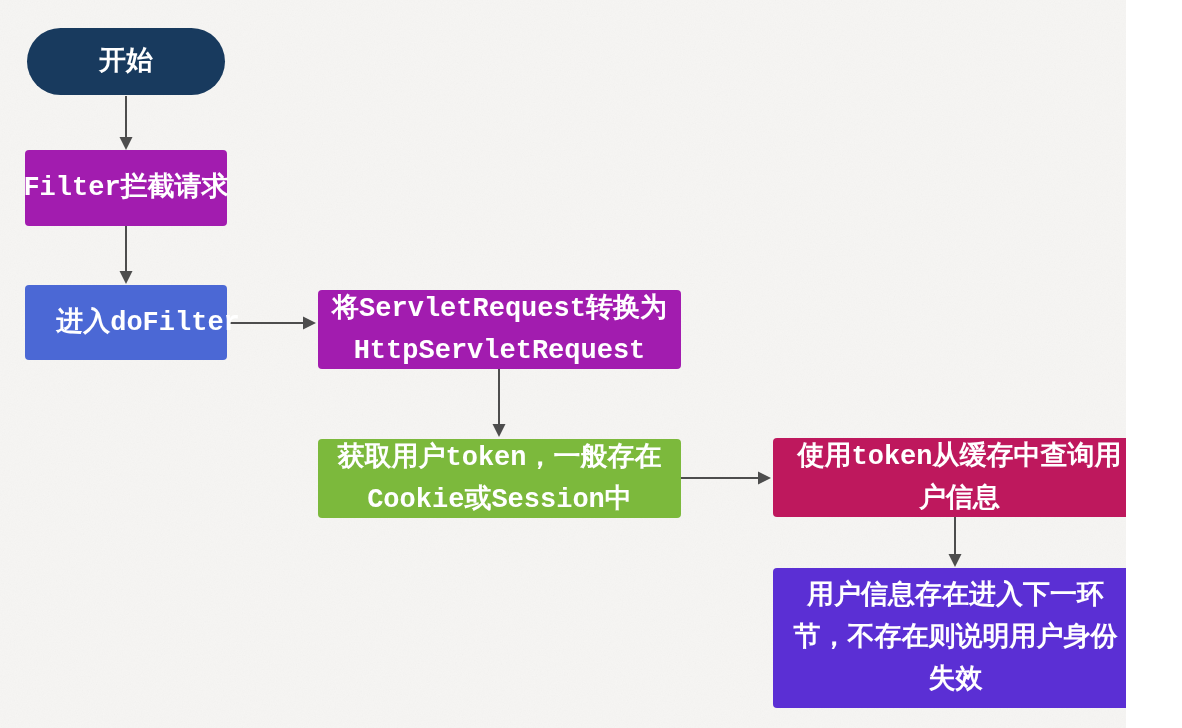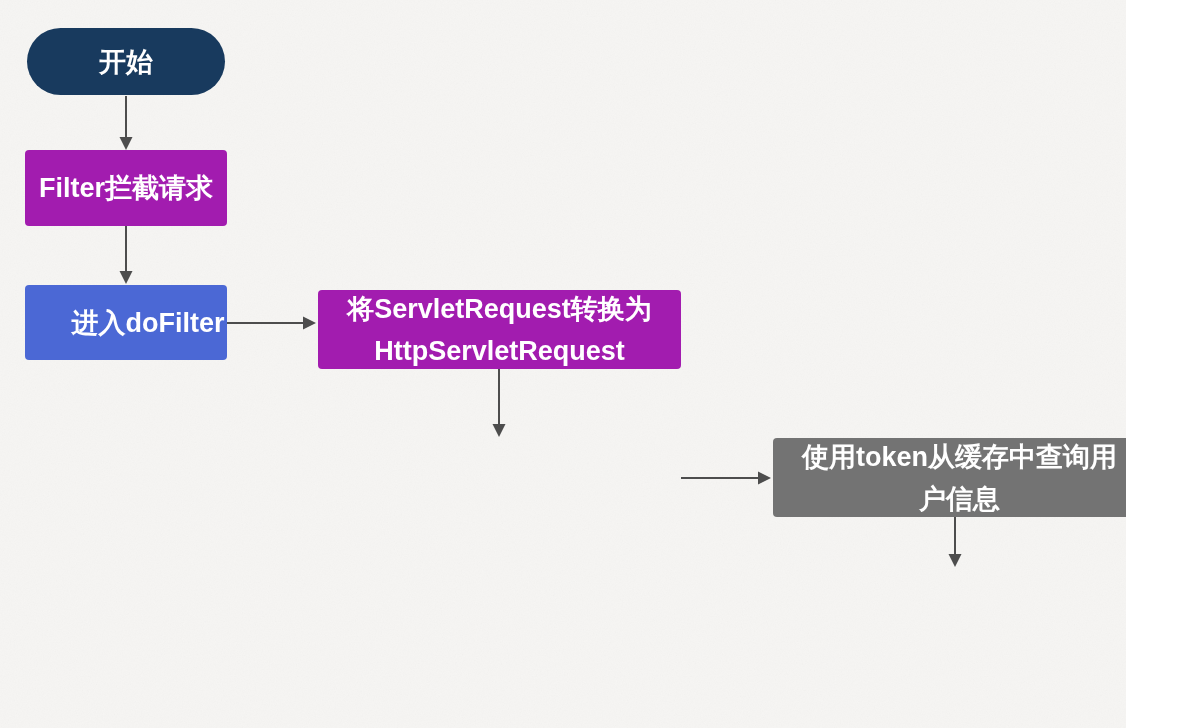--- a/index.html
+++ b/index.html
@@ -1,21 +1,21 @@
 <!DOCTYPE html>
 <html><head>
 <meta charset="utf-8">
 <style>
   html, body { margin: 0; padding: 0; }
   .canvas {
     position: relative;
     width: 1126px;
     height: 728px;
     overflow: hidden;
-    font-family: Liberation Sans, sans-serif;
+    font-family: Liberation Mono, monospace;
   }
   .noise-layer {
     position: absolute;
     left: 0; top: 0;
     width: 1182px; height: 728px;
     pointer-events: none;
   }
   .edges-layer {
     position: absolute;
     left: 0; top: 0;
@@ -79,18 +79,23 @@
 
   <div class="node terminator" style="left: 27px; top: 28px; width: 198px; height: 67px; background-color: rgb(24, 58, 94);">开始</div>
 
   <div class="node process" style="left: 25px; top: 150px; width: 202px; height: 76px; background-color: #a21caf;">Filter拦截请求</div>
 
   <div class="node process" style="left: 25px; top: 285px; width: 202px; height: 75px; background-color: rgb(75, 104, 213); padding-left: 44px;">进入doFilter</div>
 
   <div class="node process" style="left: 318px; top: 290px; width: 363px; height: 79px; background-color: #a21caf;">将ServletRequest转换为
 HttpServletRequest</div>
 
+  <div class="node process" style="left: 318px; top: 439px; width: 363px; height: 79px; background-color: rgb(124, 185, 60);">获取用户token，一般存在
+Cookie或Session中</div>
 
-  <div class="node process" style="left: 773px; top: 438px; width: 365px; height: 79px; background-color: #737373; padding-left: 8px;">使用token从缓存中查询用
+  <div class="node process" style="left: 773px; top: 438px; width: 365px; height: 79px; background-color: #be185d; padding-left: 8px;">使用token从缓存中查询用
 户信息</div>
 
+  <div class="node process" style="left: 773px; top: 568px; width: 365px; height: 140px; background-color: rgb(91, 47, 212);">用户信息存在进入下一环
+节，不存在则说明用户身份
+失效</div>
 
 </div>
 
 </body></html>

